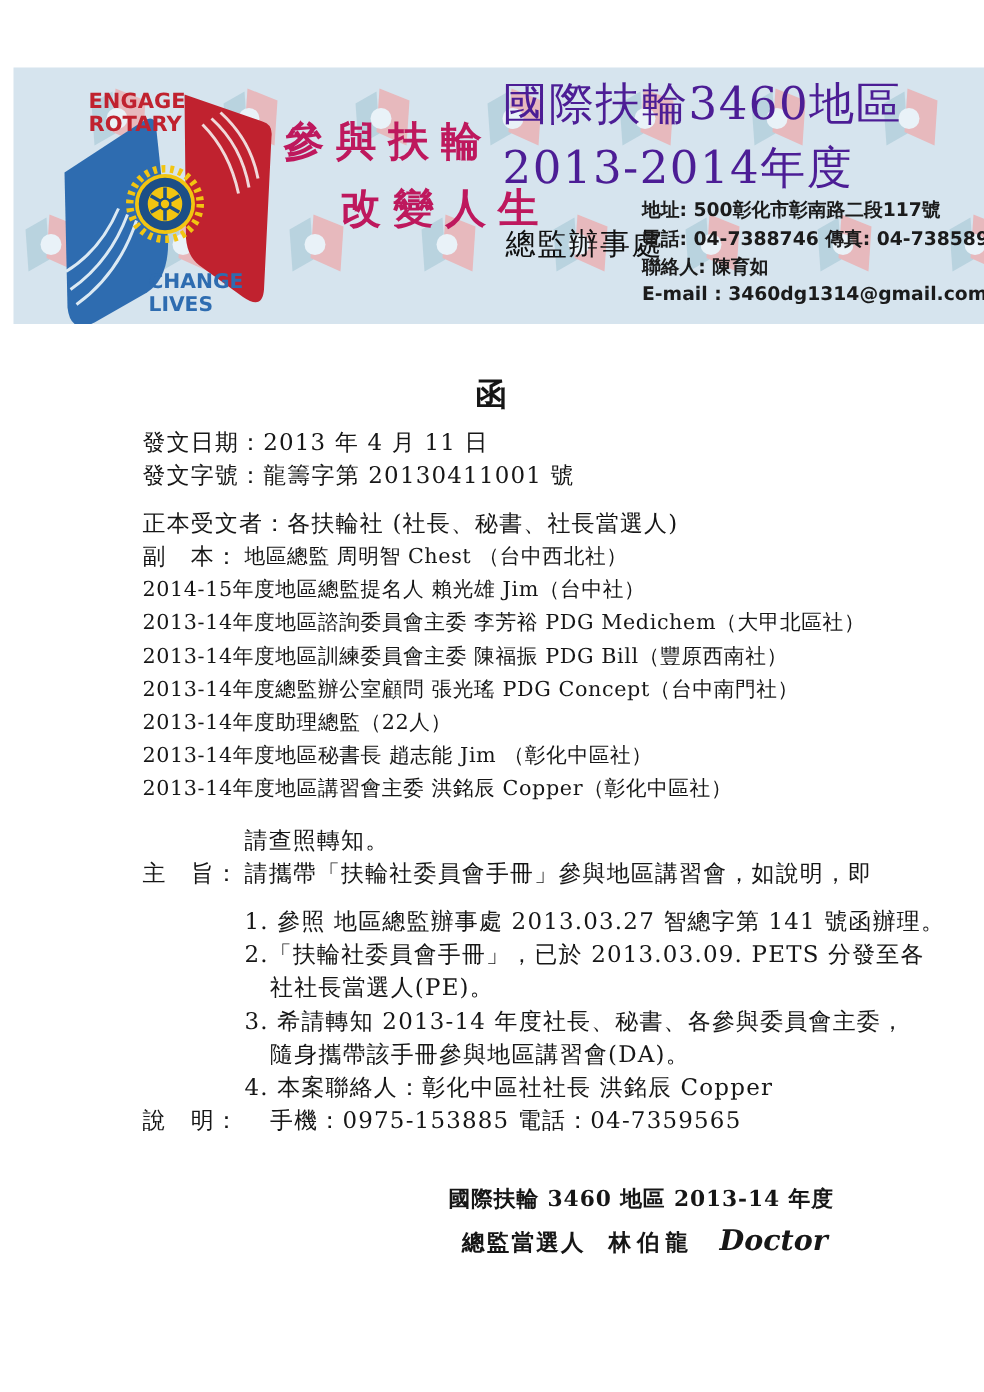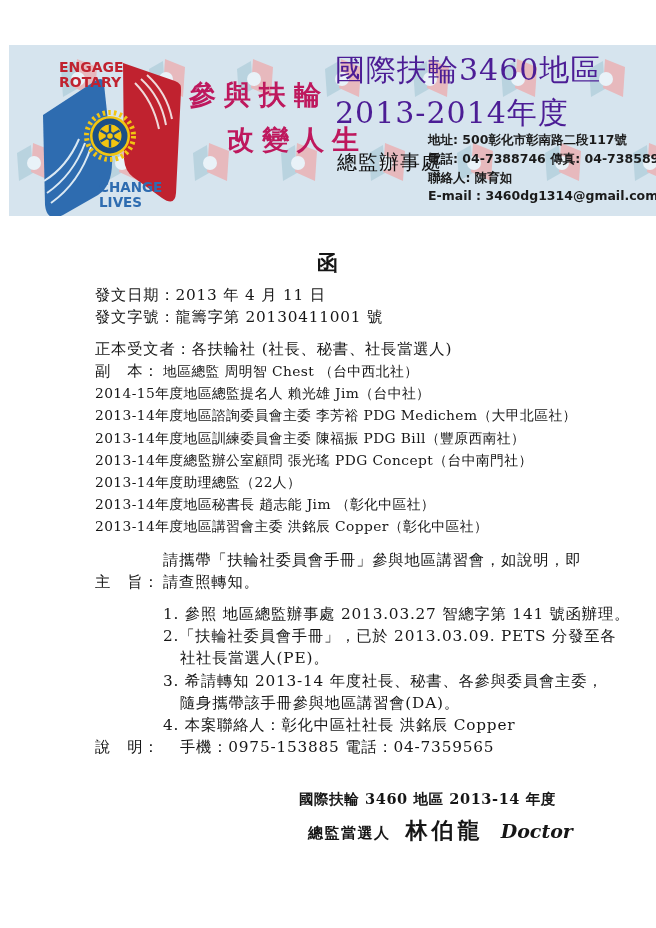--- a/index.html
+++ b/index.html
@@ -57,21 +57,21 @@
 
   
   .footer-line1 {
     position:absolute; top:790px; left:299px; font-size:14.5px;
     font-weight:bold; letter-spacing:0.6px; white-space:nowrap;
   }
   .footer-line2 {
     position:absolute; top:816px; left:308px; white-space:nowrap;
   }
   .footer-title { font-weight:bold; font-size:15px; letter-spacing:1.5px; }
-  .footer-name { font-weight:bold; font-size:22px; letter-spacing:4px; margin-left:10px; }
+  .footer-name { font-weight:bold; font-size:15px; letter-spacing:4px; margin-left:10px; }
   .footer-name-en { font-style:italic; font-weight:bold; font-size:19px; margin-left:12px; }
 </style>
 </head>
 <body>
 
 <div class="page">
 
   <div class="banner">
 
     <svg class="banner-pattern" width="647" height="171" viewBox="0 0 647 171">
@@ -168,22 +168,22 @@
     <div class="cc-line cc-indent">2013-14年度總監辦公室顧問 張光瑤 PDG Concept（台中南門社）</div>
     <div class="cc-line cc-indent">2013-14年度助理總監（22人）</div>
     <div class="cc-line cc-indent">2013-14年度地區秘書長 趙志能 Jim （彰化中區社）</div>
     <div class="cc-line cc-indent">2013-14年度地區講習會主委 洪銘辰 Copper（彰化中區社）</div>
 
     <div class="spacer-m"></div>
 
     <div class="row">
       <div class="label-col">主　旨：</div>
       <div class="content-col">
+        <div>請查照轉知。</div>
         <div>請攜帶「扶輪社委員會手冊」參與地區講習會，如說明，即</div>
-        <div>請查照轉知。</div>
       </div>
     </div>
 
     <div class="spacer-s"></div>
 
     <div class="row">
       <div class="label-col">說　明：</div>
       <div class="content-col">
         <div>1. 參照 地區總監辦事處 2013.03.27 智總字第 141 號函辦理。</div>
         <div>2.「扶輪社委員會手冊」，已於 2013.03.09. PETS 分發至各</div>

